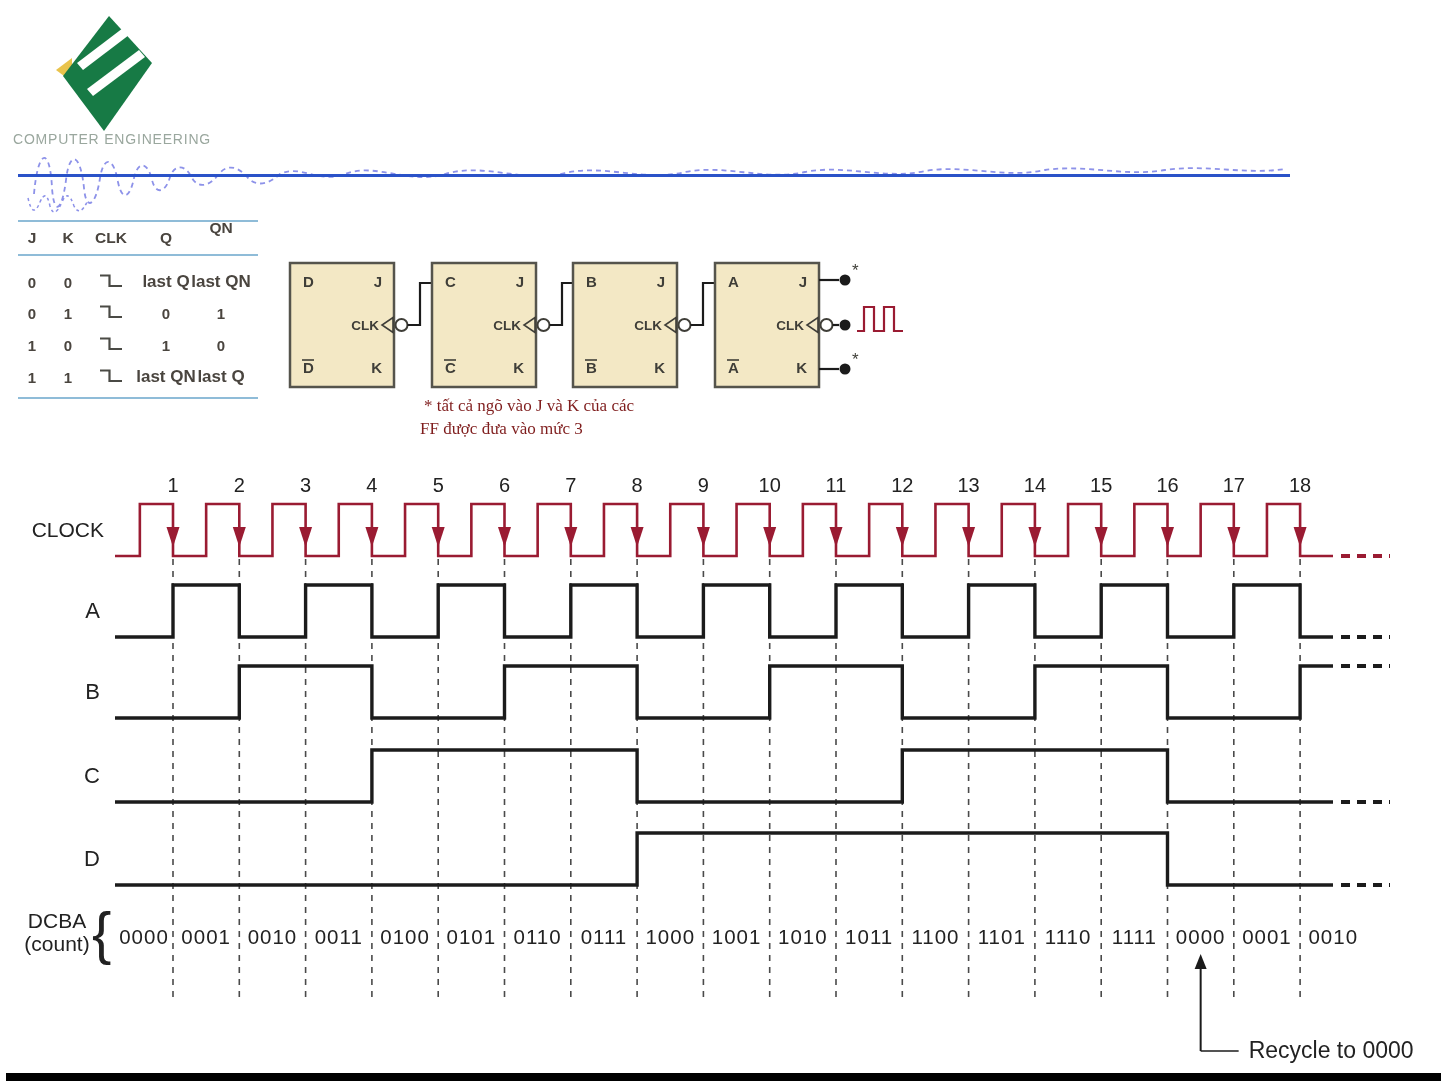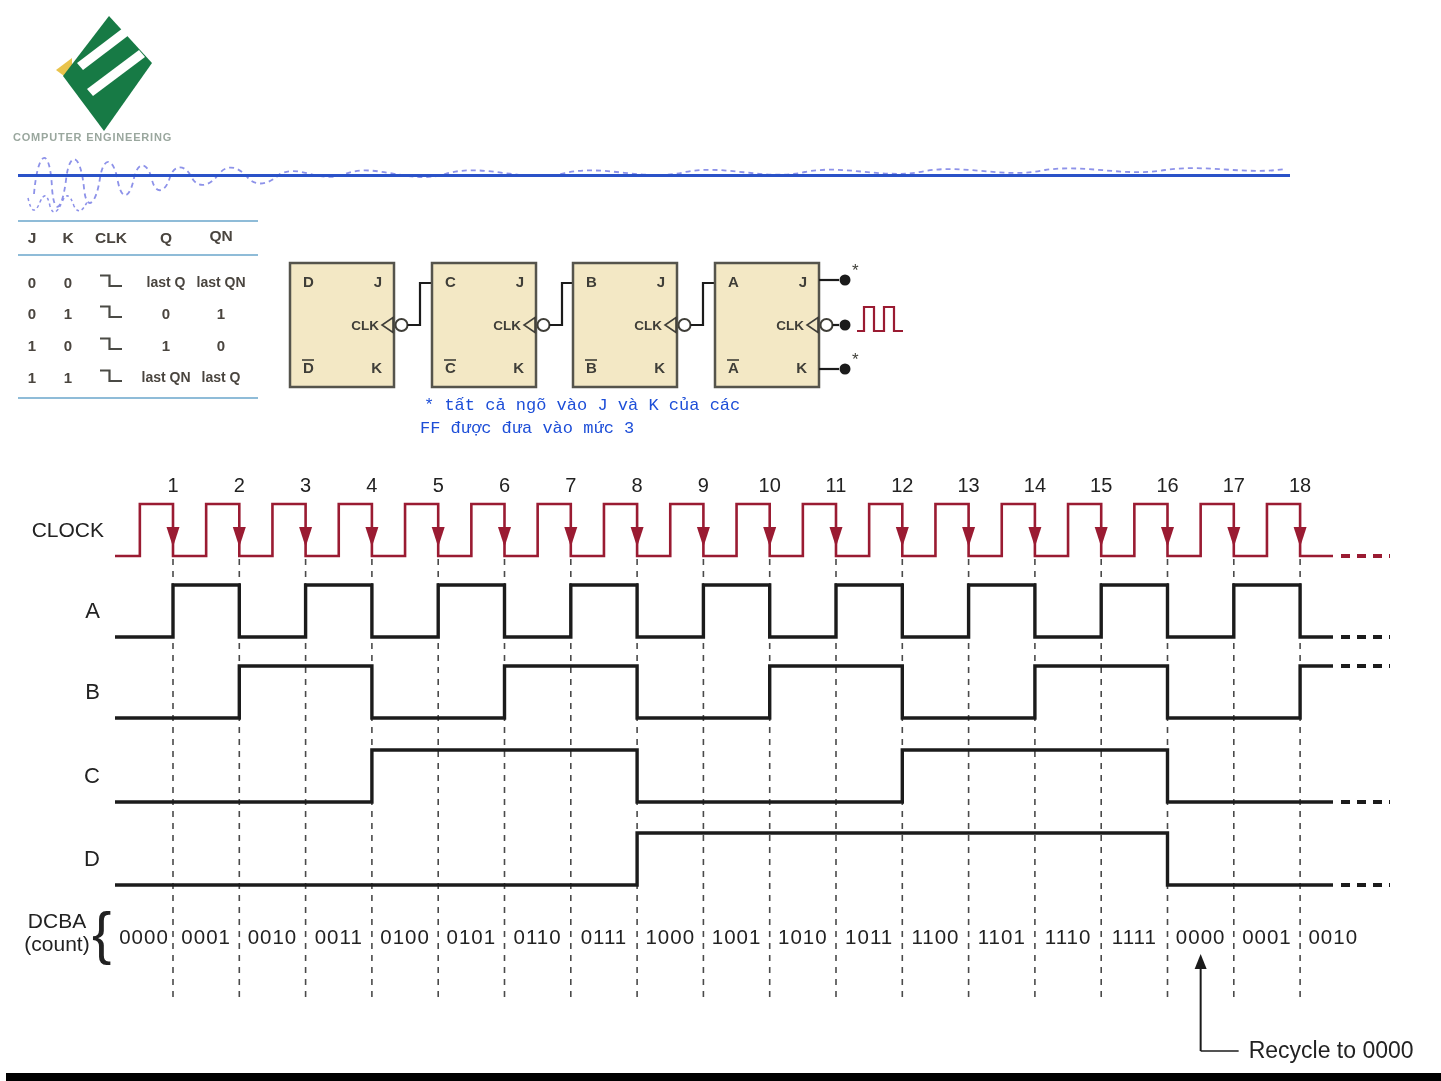--- a/index.html
+++ b/index.html
@@ -1,31 +1,31 @@
 <!DOCTYPE html>
 <html><head>
 <meta charset="utf-8">
 <style>
   html,body{margin:0;padding:0;background:#fff;}
   .page{position:relative;width:1441px;height:1081px;background:#fff;overflow:hidden;
         font-family:"Liberation Sans",sans-serif;}
   svg{position:absolute;left:0;top:0;}
   svg text{font-family:"Liberation Sans",sans-serif;}
-  .logo-caption{position:absolute;left:13px;top:131px;font-size:11px;letter-spacing:.8px;
-        color:#9aa79e;font-weight:700;}
+  .logo-caption{position:absolute;left:13px;top:131px;font-size:14px;letter-spacing:.8px;
+        color:#9aa79e;font-weight:400;}
   .blue-rule{position:absolute;left:18px;top:174px;width:1272px;height:3px;background:#2a52c8;}
   
   .ttable{position:absolute;left:16px;top:212px;width:246px;height:196px;}
   .ttable .tline{position:absolute;left:2px;width:240px;height:2px;}
   .ttable .cell{position:absolute;transform:translate(-50%,-50%);white-space:nowrap;
         font-size:15px;font-weight:600;color:#4a453f;}
   .ttable .hcell{font-size:15.5px;font-weight:700;}
-  .ttable .small{font-size:14px;text-align:center;}
+  .ttable .small{font-size:17px;text-align:center;}
   
-  .note{position:absolute;font-family:Liberation Mono, monospace;font-size:17px;color:#1d4ed8;
+  .note{position:absolute;font-family:Liberation Serif, serif;font-size:17px;color:#7f1d1d;
         white-space:nowrap;}
   .bottom-bar{position:absolute;left:6px;top:1073px;width:1435px;height:8px;background:#000;}
 </style>
 </head>
 <body>
 
 <div class="page">
 
   <svg id="header-svg" width="1441" height="240" viewBox="0 0 1441 240">
     <path d="M34,194 C38,148 50,146 52,188 C54,216 62,212 66,180 C69,152 80,150 84,188
@@ -48,21 +48,21 @@
   <div class="blue-rule"></div>
 
   <div class="ttable" id="ttable">
       <div class="tline" style="top: 8px; background: rgb(143, 188, 216);"></div>
       <div class="tline" style="top: 42px; background: rgb(143, 188, 216);"></div>
       <div class="tline" style="top: 185px; background: rgb(143, 188, 216);"></div>
       <div class="cell hcell" style="left: 16px; top: 26px;">J</div>
       <div class="cell hcell" style="left: 52px; top: 26px;">K</div>
       <div class="cell hcell" style="left: 95px; top: 26px;">CLK</div>
       <div class="cell hcell" style="left: 150px; top: 26px;">Q</div>
-      <div class="cell hcell" style="left: 205px; top: 24px;">QN</div>
+      <div class="cell hcell" style="left: 205px; top: 16px;">QN</div>
       <div class="cell" style="left: 16px; top: 70px;">0</div>
       <div class="cell" style="left: 52px; top: 70px;">0</div>
       <div class="cell" style="left: 95px; top: 70px;"><svg width="24" height="17" viewBox="0 0 24 17" style="position: static;">
           <path d="M1,3.5 H10.5 V14 H23" fill="none" stroke="#4a4a45" stroke-width="2.2"></path>
         </svg></div>
       <div class="cell small" style="left: 150px; top: 70px;">last Q</div>
       <div class="cell small" style="left: 205px; top: 70px;">last QN</div>
       <div class="cell" style="left: 16px; top: 101px;">0</div>
       <div class="cell" style="left: 52px; top: 101px;">1</div>
       <div class="cell" style="left: 95px; top: 101px;"><svg width="24" height="17" viewBox="0 0 24 17" style="position: static;">

